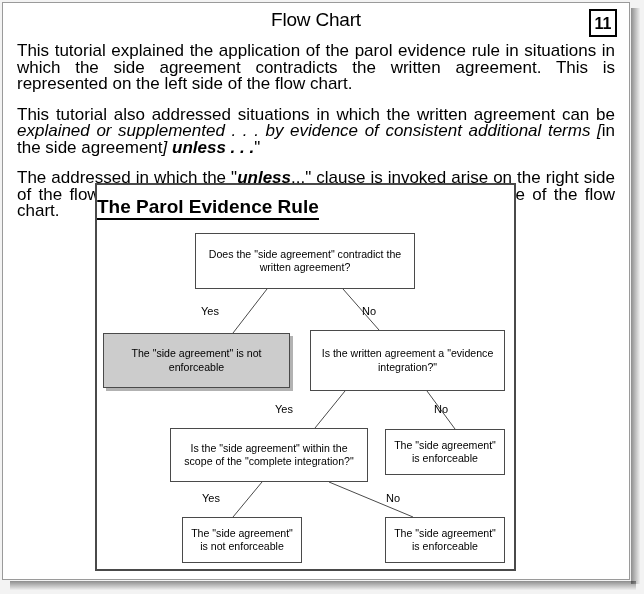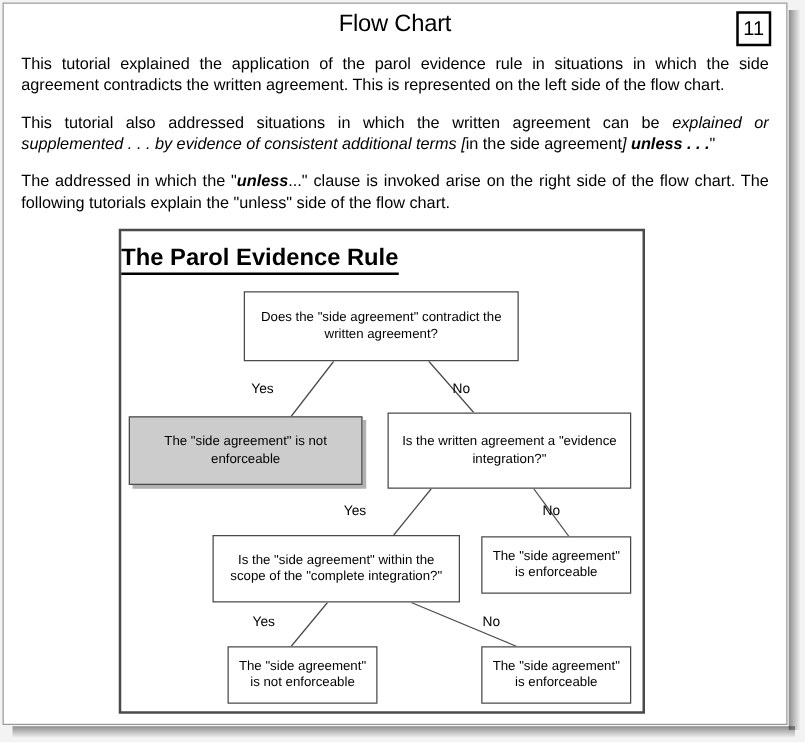--- a/index.html
+++ b/index.html
@@ -69,36 +69,36 @@
   }
   #page-number-badge {
     position: absolute;
     right: 12px;
     top: 6px;
     width: 28px;
     height: 28px;
     border: 2px solid #000;
     box-sizing: border-box;
     font-size: 16px;
-    font-weight: normal;
+    font-weight: bold;
     line-height: 25px;
     text-align: center;
     background: #fff;
     color: #000;
   }
 
   
   #body-text {
     position: absolute;
     left: 14px;
     top: 40px;
     width: 598px;
   }
   .para {
-    font-size: 13px;
+    font-size: 17px;
     line-height: 16.5px;
     color: #000;
     text-align: justify;
     margin: 0 0 14px 0;
   }
   .para:last-child { margin-bottom: 0; }
   .i { font-style: italic; }
   .bi { font-style: italic; font-weight: bold; }
   .up { font-style: normal; }
 

